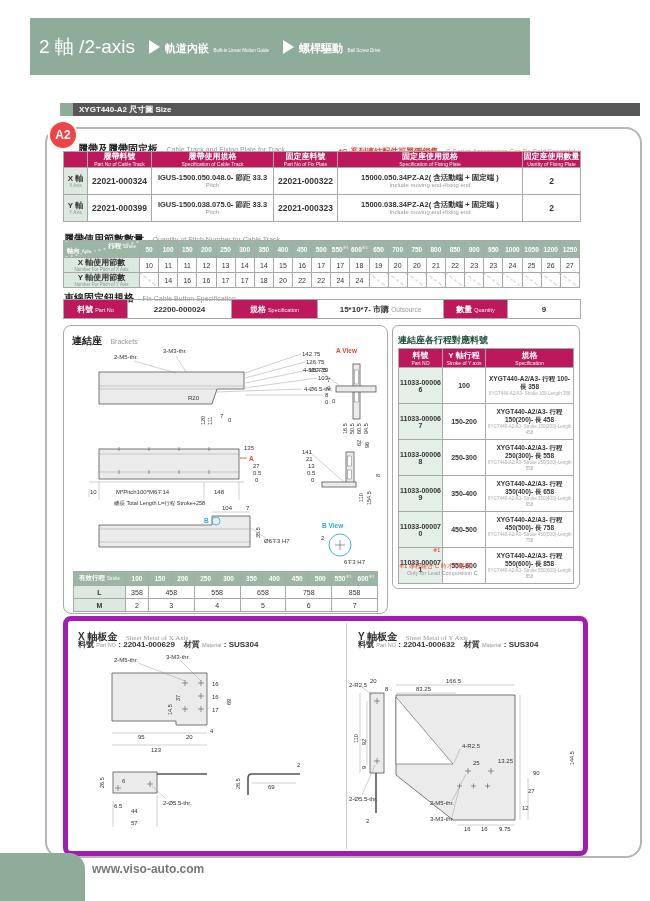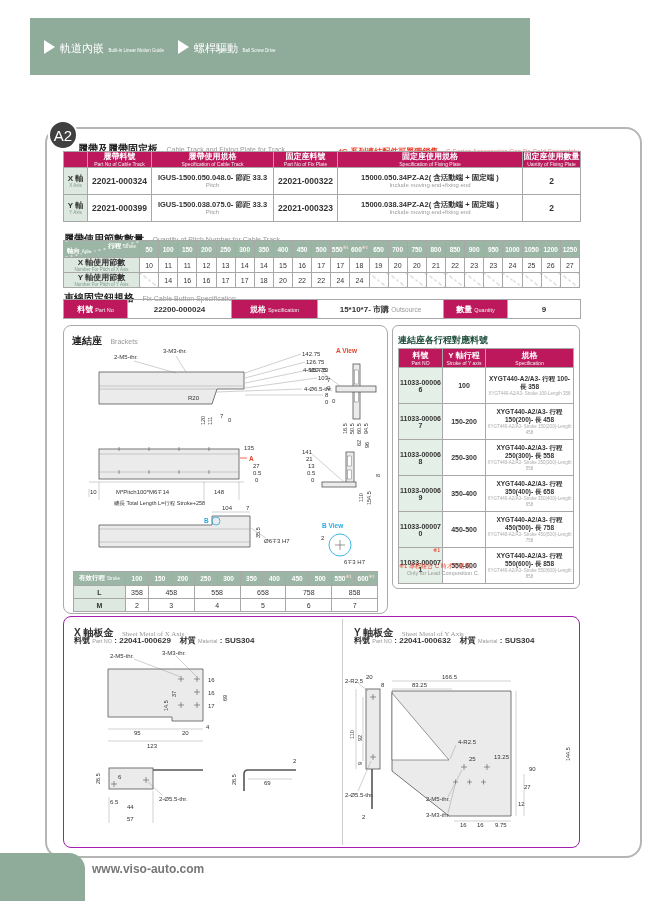--- a/index.html
+++ b/index.html
@@ -6,32 +6,32 @@
   .page{position:relative;width:650px;height:901px;background:#fff;overflow:hidden;
         font-family:"Liberation Sans","DejaVu Sans",sans-serif;color:#333;}
   .abs{position:absolute;}
 
   
   .band{left:30px;top:18px;width:500px;height:57px;background:#8fac9b;display:flex;align-items:center;}
   .band .t1{font-size:29px;font-weight:bold;color:#fff;margin-left:20px;letter-spacing:-1px;}
   .band .t2{font-size:19px;color:#fff;margin-left:9px;white-space:nowrap;}
   .badge{display:flex;align-items:center;margin-left:14px;}
   .tri{width:0;height:0;border-left:11px solid #fff;border-top:7px solid transparent;border-bottom:7px solid transparent;margin-right:5px;}
-  .badge .bzh{font-size:11px;font-weight:normal;color:#fff;line-height:11px;text-align:right;}
+  .badge .bzh{font-size:11px;font-weight:bold;color:#fff;line-height:11px;text-align:right;}
   .badge .ben{font-size:4.5px;color:#fff;line-height:6px;}
 
   
   .secbar{left:60px;top:103px;width:580px;height:13px;background:#575757;display:flex;align-items:center;}
   .sq{width:13px;height:13px;background:#8fac9b;}
   .secbar .lbl{color:#fff;font-size:8px;font-weight:bold;margin-left:6px;}
 
   
   .panel{left:45px;top:127px;width:593px;height:727px;border:2px solid #b5b5b5;border-radius:16px;}
-  .a2badge{left:48px;top:120px;width:26px;height:26px;border-radius:50%;background:#404040;color:#fff;
-           font-size:15px;font-weight:normal;display:flex;align-items:center;justify-content:center;border:2px solid #fff;}
+  .a2badge{left:48px;top:120px;width:26px;height:26px;border-radius:50%;background:#ef4444;color:#fff;
+           font-size:12px;font-weight:bold;display:flex;align-items:center;justify-content:center;border:2px solid #fff;}
 
   .stitle .zh{font-size:10px;font-weight:bold;color:#222;}
   .stitle .en{font-size:7px;color:#999;margin-left:4px;}
   .rednote{text-align:right;}
   .rednote .zh{font-size:8px;font-weight:bold;color:#e8432c;}
   .rednote .en{font-size:6.5px;color:#ef8a77;margin-left:3px;}
 
   table{border-collapse:collapse;table-layout:fixed;}
   td,th{border:1px solid #a8a8a8;padding:0;text-align:center;vertical-align:middle;overflow:hidden;}
   .gh{background:#be185d;color:#fff;}
@@ -84,21 +84,21 @@
   .ptab td{height:35px;}
   .ptab .pc{background:#e4efe7;font-size:7px;font-weight:bold;word-break:break-all;position:relative;}
   .ptab .pc .rm{position:absolute;top:0;right:2px;color:#e8432c;font-size:4.5px;}
   .ptab .st{font-size:7px;font-weight:bold;}
   .ptab .szh{display:block;font-size:6.5px;font-weight:bold;line-height:8px;}
   .ptab .sen{display:block;font-size:4.5px;color:#aaa;line-height:5.5px;}
   .pfoot{left:6px;top:237px;}
   .pfoot .zh{font-size:6px;color:#e8432c;display:block;line-height:7px;}
   .pfoot .en{font-size:5.5px;color:#999;display:block;line-height:6px;margin-left:8px;}
 
-  .shbox{left:63px;top:616px;width:515px;height:230px;border:1px solid #a21caf;border-radius:8px;}
+  .shbox{left:63px;top:616px;width:515px;height:230px;border:5px solid #a21caf;border-radius:8px;}
   .vdiv{left:278px;top:2px;width:1px;height:226px;background:#ccc;}
   .shtitle .zh{font-size:10px;font-weight:bold;}
   .shtitle .en{font-size:7px;color:#999;font-family:"Liberation Serif",serif;margin-left:4px;}
   .pline{font-size:8px;font-weight:bold;}
   .pline .sm{font-size:5.5px;color:#999;font-weight:normal;}
 
   svg text{font-family:"Liberation Sans",sans-serif;font-size:6px;fill:#333;}
   svg .rot{font-size:5.5px;}
   svg .red{fill:#e8432c;font-weight:bold;font-size:6.5px;}
   svg .blue{fill:#29abe2;font-weight:bold;font-size:6.5px;}
@@ -109,32 +109,37 @@
 
   .footer-shape{left:0;top:853px;width:85px;height:48px;background:#8fac9b;border-radius:0 16px 0 0;}
   .footer-url{left:92px;top:862px;font-size:12px;font-weight:bold;color:#777;}
 </style>
 </head>
 <body>
 
 <div class="page" data-name="page">
 
   <div class="abs band" data-name="header-band">
+    <span class="t2" data-name="page-subtitle">2 軸 /2-axis</span>
     <span class="badge" data-name="badge-linear-guide">
       <span class="tri" data-name="arrow-right-icon"></span>
       <span><span class="bzh" data-name="badge-zh">軌道內嵌</span>
         <span class="ben" data-name="badge-en">Built-in Linear Motion Guide</span></span>
     </span>
     <span class="badge" data-name="badge-ball-screw">
       <span class="tri" data-name="arrow-right-icon"></span>
       <span><span class="bzh" data-name="badge-zh">螺桿驅動</span>
         <span class="ben" data-name="badge-en">Ball Screw Drive</span></span>
     </span>
   </div>
 
+  <div class="abs secbar" data-name="section-bar">
+    <span class="sq" data-name="section-accent-square"></span>
+    <span class="lbl" data-name="section-bar-label">XYGT440-A2 尺寸圖 Size</span>
+  </div>
 
   <div class="abs panel" data-name="main-panel"></div>
   <div class="abs a2badge" data-name="a2-badge">A2</div>
 
   <div class="abs stitle" style="left:78px;top:138px;" data-name="cable-track-title">
     <span class="zh" data-name="title-zh">履帶及履帶固定板</span>
     <span class="en" data-name="title-en">Cable Track and Fixing Plate for Track</span>
   </div>
   <div class="abs rednote" style="left:330px;top:140px;width:250px;" data-name="g-series-note">
     <span class="zh" data-name="note-zh">*G 系列連結配件可單獨銷售</span>

